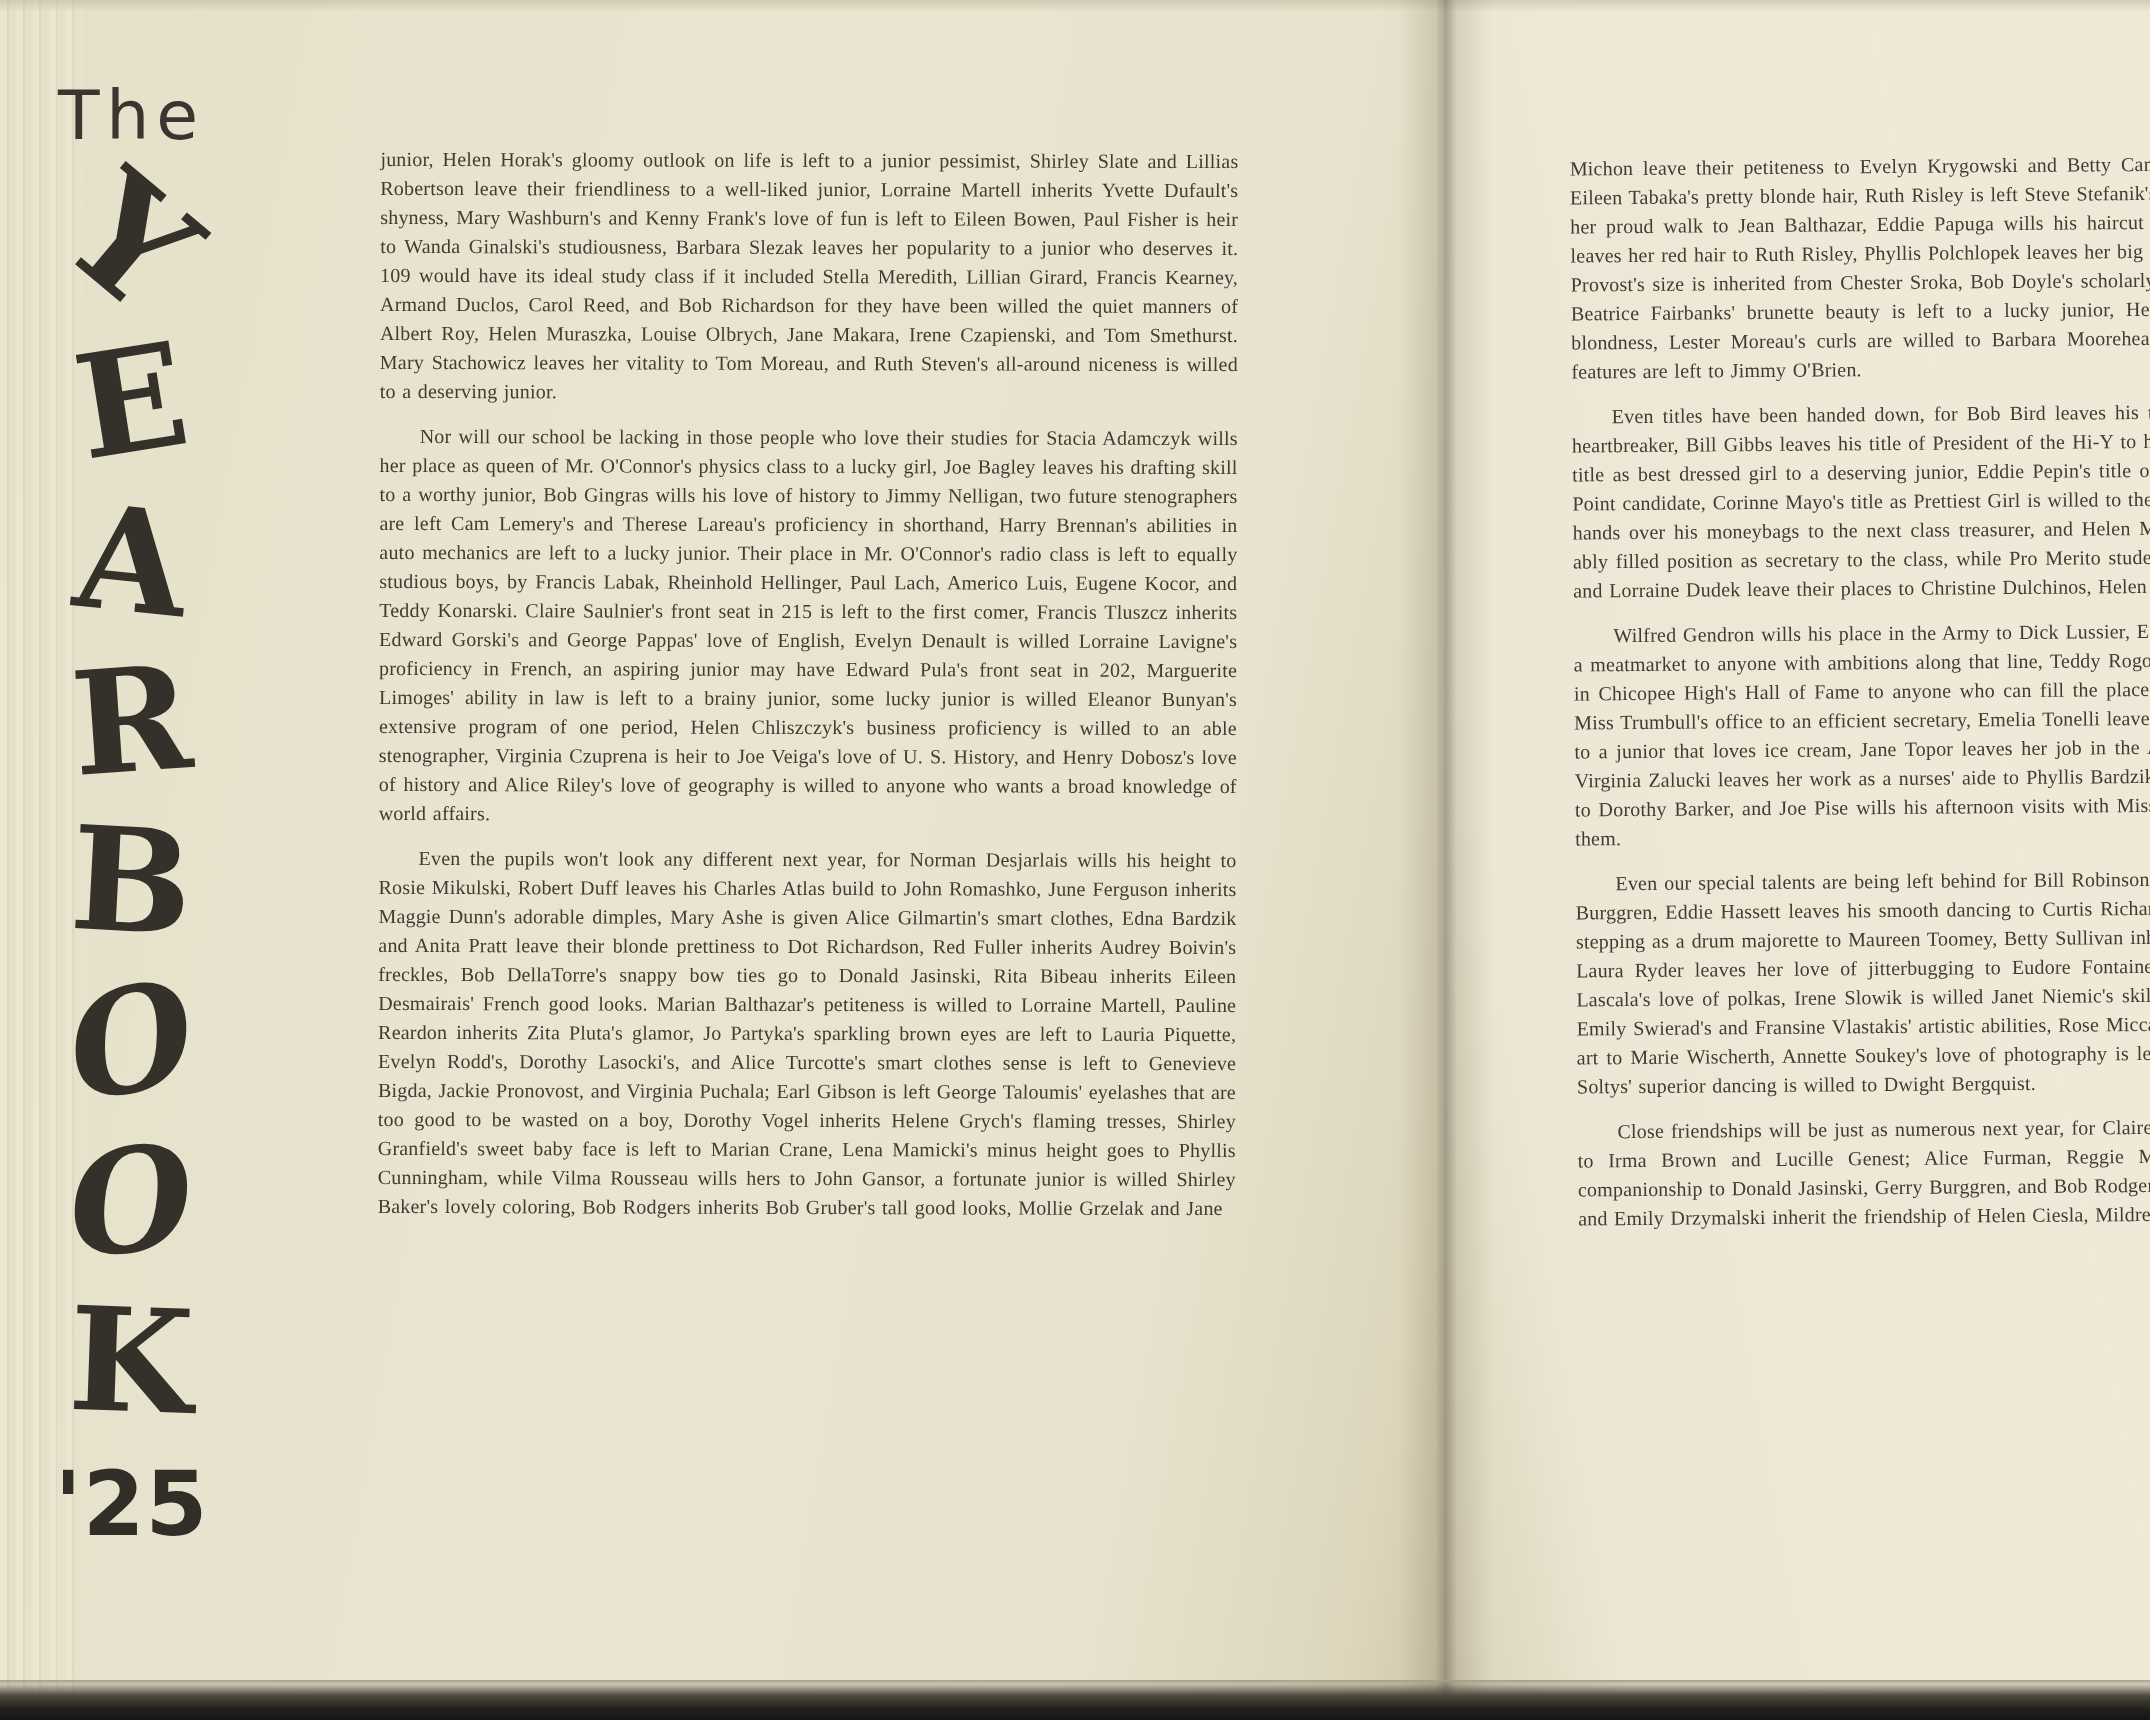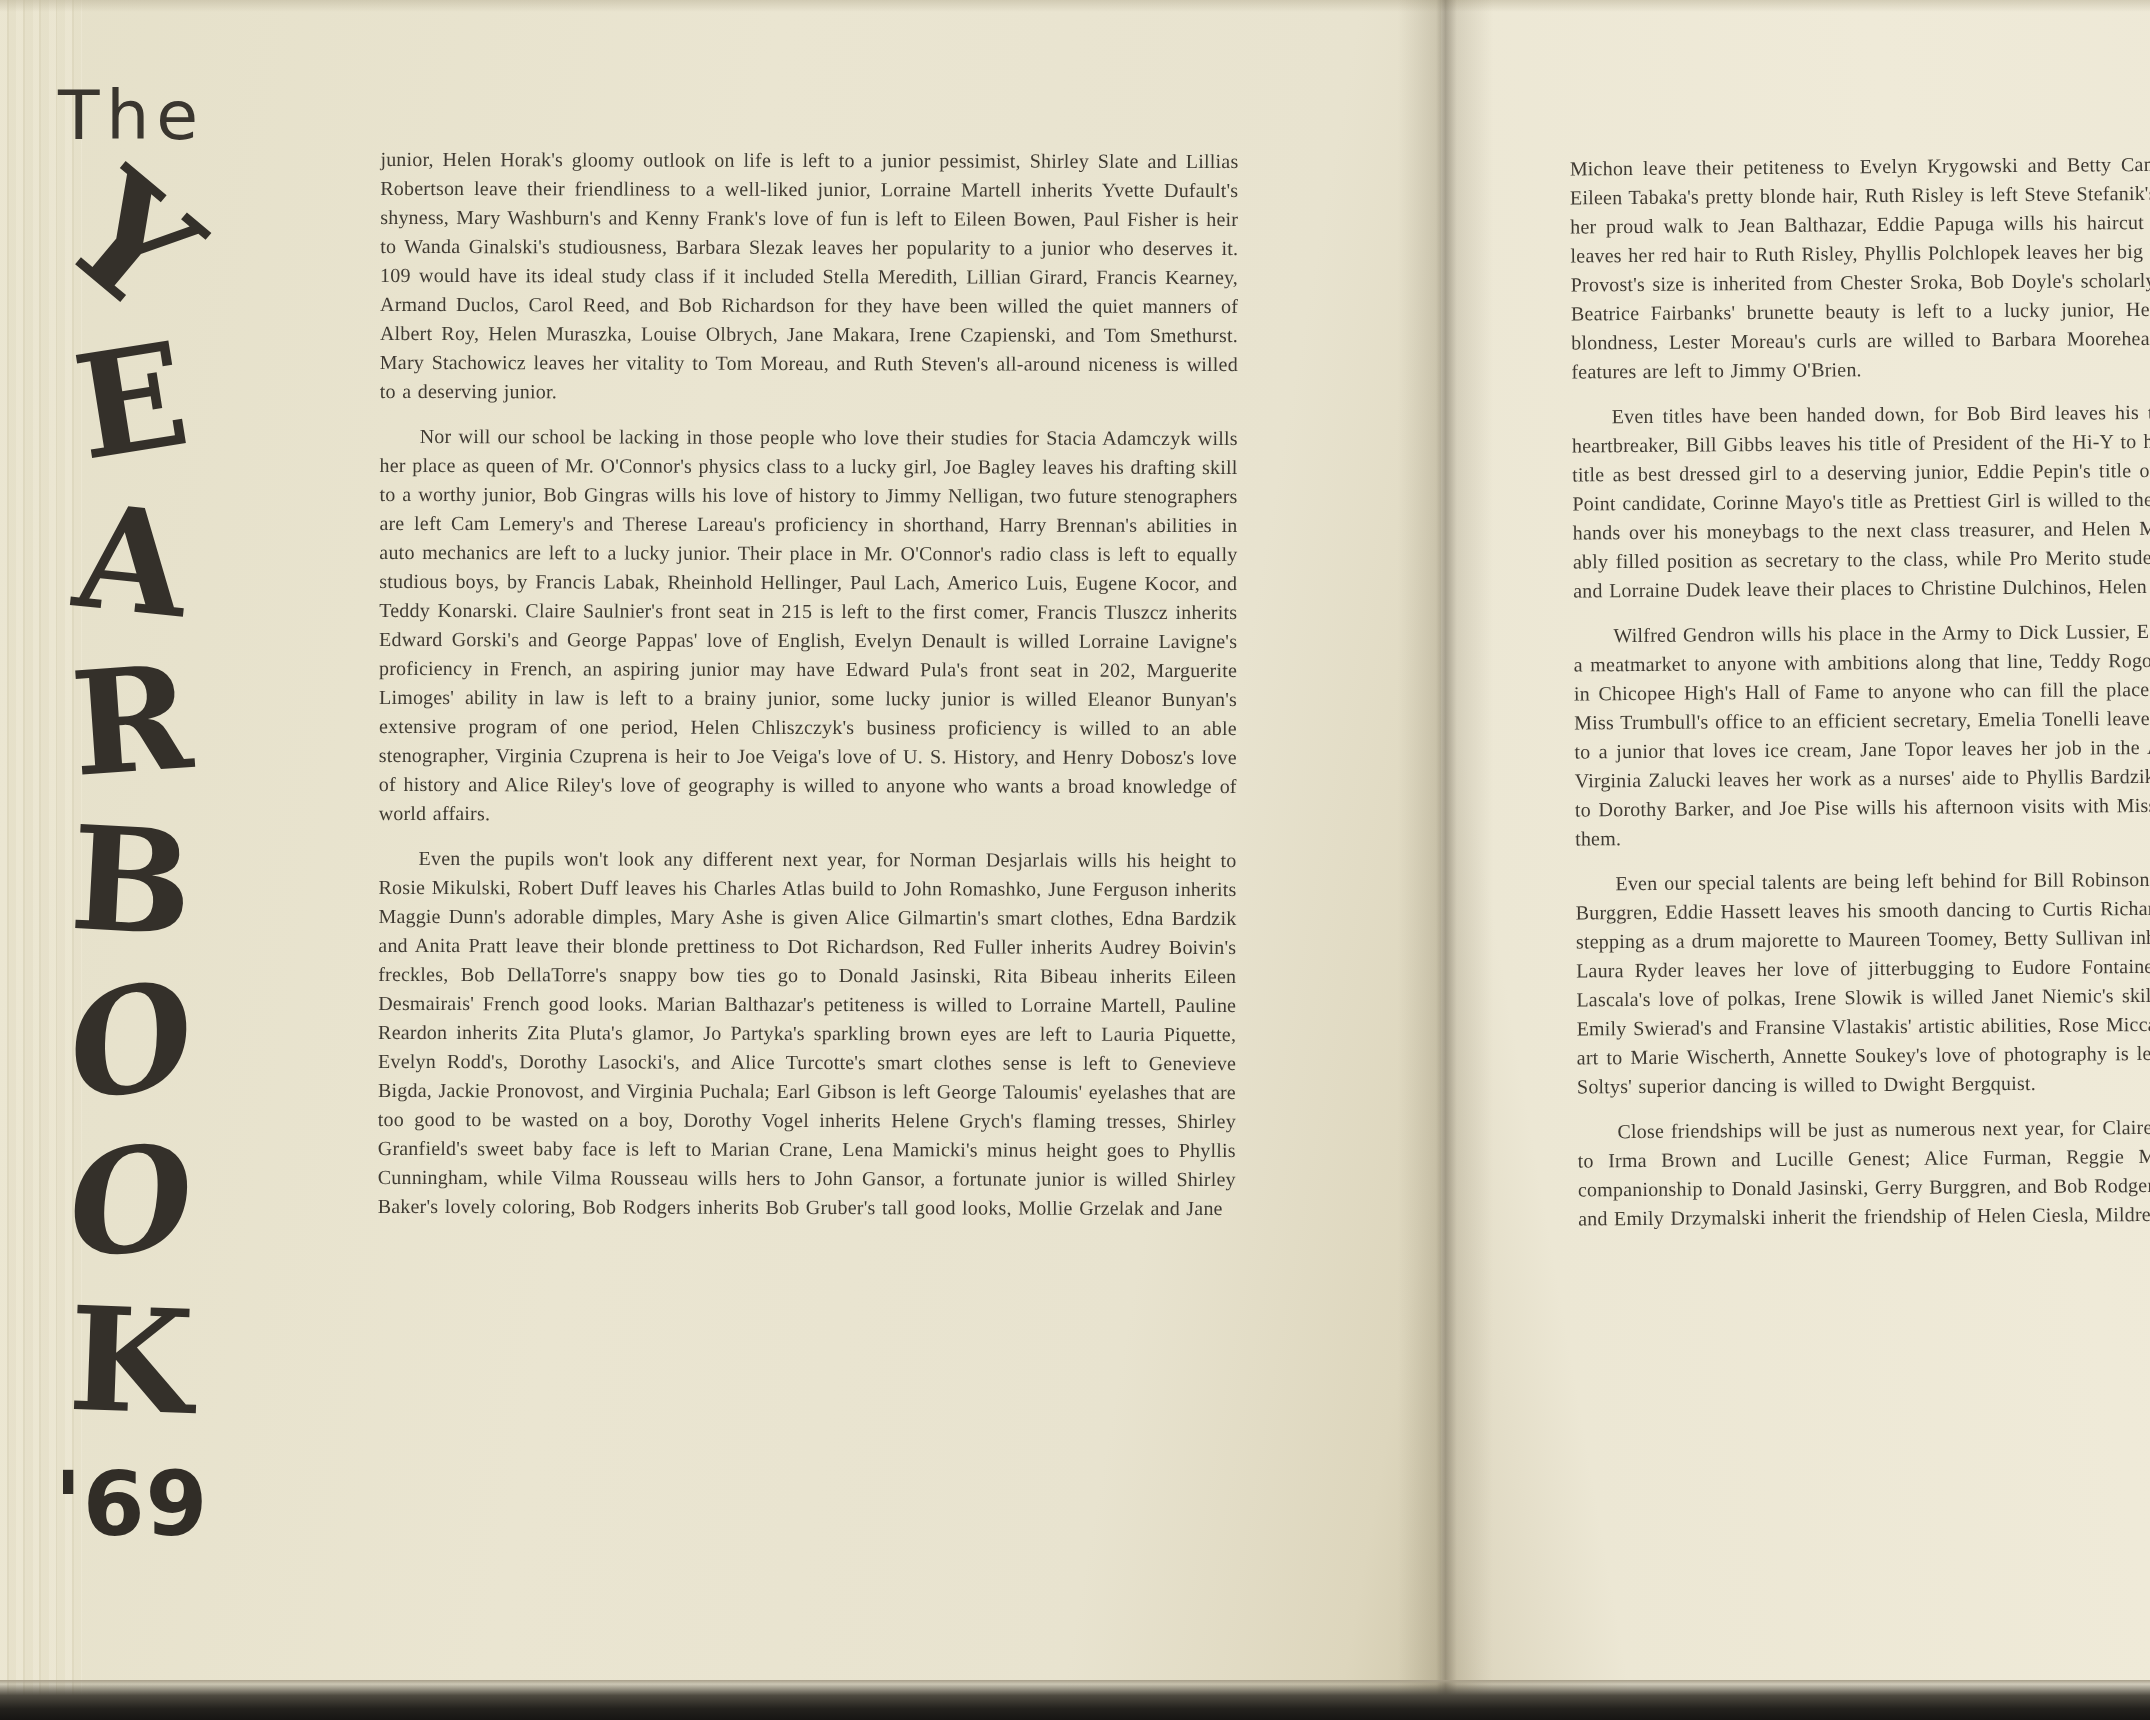--- a/index.html
+++ b/index.html
@@ -88,21 +88,21 @@
     <div class="letters">
       <span class="letter">Y</span>
       <span class="letter">E</span>
       <span class="letter">A</span>
       <span class="letter">R</span>
       <span class="letter">B</span>
       <span class="letter">O</span>
       <span class="letter">O</span>
       <span class="letter">K</span>
     </div>
-    <div class="title-year">'69</div>
+    <div class="title-year">'25</div>
   </div>
 
   <div class="body-text left">
     <p>junior, Helen Horak's gloomy outlook on life is left to a junior pessimist, Shirley Slate and Lillias Robertson leave their friendliness to a well-liked junior, Lorraine Martell inherits Yvette Dufault's shyness, Mary Washburn's and Kenny Frank's love of fun is left to Eileen Bowen, Paul Fisher is heir to Wanda Ginalski's studiousness, Barbara Slezak leaves her popularity to a junior who deserves it.  109 would have its ideal study class if it included Stella Meredith, Lillian Girard, Francis Kearney, Armand Duclos, Carol Reed, and Bob Richardson for they have been willed the quiet manners of Albert Roy, Helen Muraszka, Louise Olbrych, Jane Makara, Irene Czapienski, and Tom Smethurst.  Mary Stachowicz leaves her vitality to Tom Moreau, and Ruth Steven's all-around niceness is willed to a deserving junior.</p>
     <p>Nor will our school be lacking in those people who love their studies for Stacia Adamczyk wills her place as queen of Mr. O'Connor's physics class to a lucky girl, Joe Bagley leaves his drafting skill to a worthy junior, Bob Gingras wills his love of history to Jimmy Nelligan, two future stenographers are left Cam Lemery's and Therese Lareau's proficiency in shorthand, Harry Brennan's abilities in auto mechanics are left to a lucky junior.  Their place in Mr. O'Connor's radio class is left to equally studious boys, by Francis Labak, Rheinhold Hellinger, Paul Lach, Americo Luis, Eugene Kocor, and Teddy Konarski.  Claire Saulnier's front seat in 215 is left to the first comer, Francis Tluszcz inherits Edward Gorski's and George Pappas' love of English, Evelyn Denault is willed Lorraine Lavigne's proficiency in French, an aspiring junior may have Edward Pula's front seat in 202, Marguerite Limoges' ability in law is left to a brainy junior, some lucky junior is willed Eleanor Bunyan's extensive program of one period, Helen Chliszczyk's business proficiency is willed to an able stenographer, Virginia Czuprena is heir to Joe Veiga's love of U. S. History, and Henry Dobosz's love of history and Alice Riley's love of geography is willed to anyone who wants a broad knowledge of world affairs.</p>
     <p>Even the pupils won't look any different next year, for Norman Desjarlais wills his height to Rosie Mikulski, Robert Duff leaves his Charles Atlas build to John Romashko, June Ferguson inherits Maggie Dunn's adorable dimples, Mary Ashe is given Alice Gilmartin's smart clothes, Edna Bardzik and Anita Pratt leave their blonde prettiness to Dot Richardson, Red Fuller inherits Audrey Boivin's freckles, Bob DellaTorre's snappy bow ties go to Donald Jasinski, Rita Bibeau inherits Eileen Desmairais' French good looks.  Marian Balthazar's petiteness is willed to Lorraine Martell, Pauline Reardon inherits Zita Pluta's glamor, Jo Partyka's sparkling brown eyes are left to Lauria Piquette, Evelyn Rodd's, Dorothy Lasocki's, and Alice Turcotte's smart clothes sense is left to Genevieve Bigda, Jackie Pronovost, and Virginia Puchala; Earl Gibson is left George Taloumis' eyelashes that are too good to be wasted on a boy, Dorothy Vogel inherits Helene Grych's flaming tresses, Shirley Granfield's sweet baby face is left to Marian Crane, Lena Mamicki's minus height goes to Phyllis Cunningham, while Vilma Rousseau wills hers to John Gansor, a fortunate junior is willed Shirley Baker's lovely coloring, Bob Rodgers inherits Bob Gruber's tall good looks, Mollie Grzelak and Jane</p>
   </div>
 
   <div class="body-text right">
     <p>Michon leave their petiteness to Evelyn Krygowski and Betty Cameron, Maureen Toomey is heir to Eileen Tabaka's pretty blonde hair, Ruth Risley is left Steve Stefanik's crowning glory, Pat Milkay leaves her proud walk to Jean Balthazar, Eddie Papuga wills his haircut to Donald Abberton, Reggie Mika leaves her red hair to Ruth Risley, Phyllis Polchlopek leaves her big blue eyes to Sally Ann Swift, Frank Provost's size is inherited from Chester Sroka, Bob Doyle's scholarly appearance is left by Frank Szela, Beatrice Fairbanks' brunette beauty is left to a lucky junior, Helen Sagan inherits Helen Luszcz's blondness, Lester Moreau's curls are willed to Barbara Moorehead, and Pat Veale's Map o' Ireland features are left to Jimmy O'Brien.</p>

